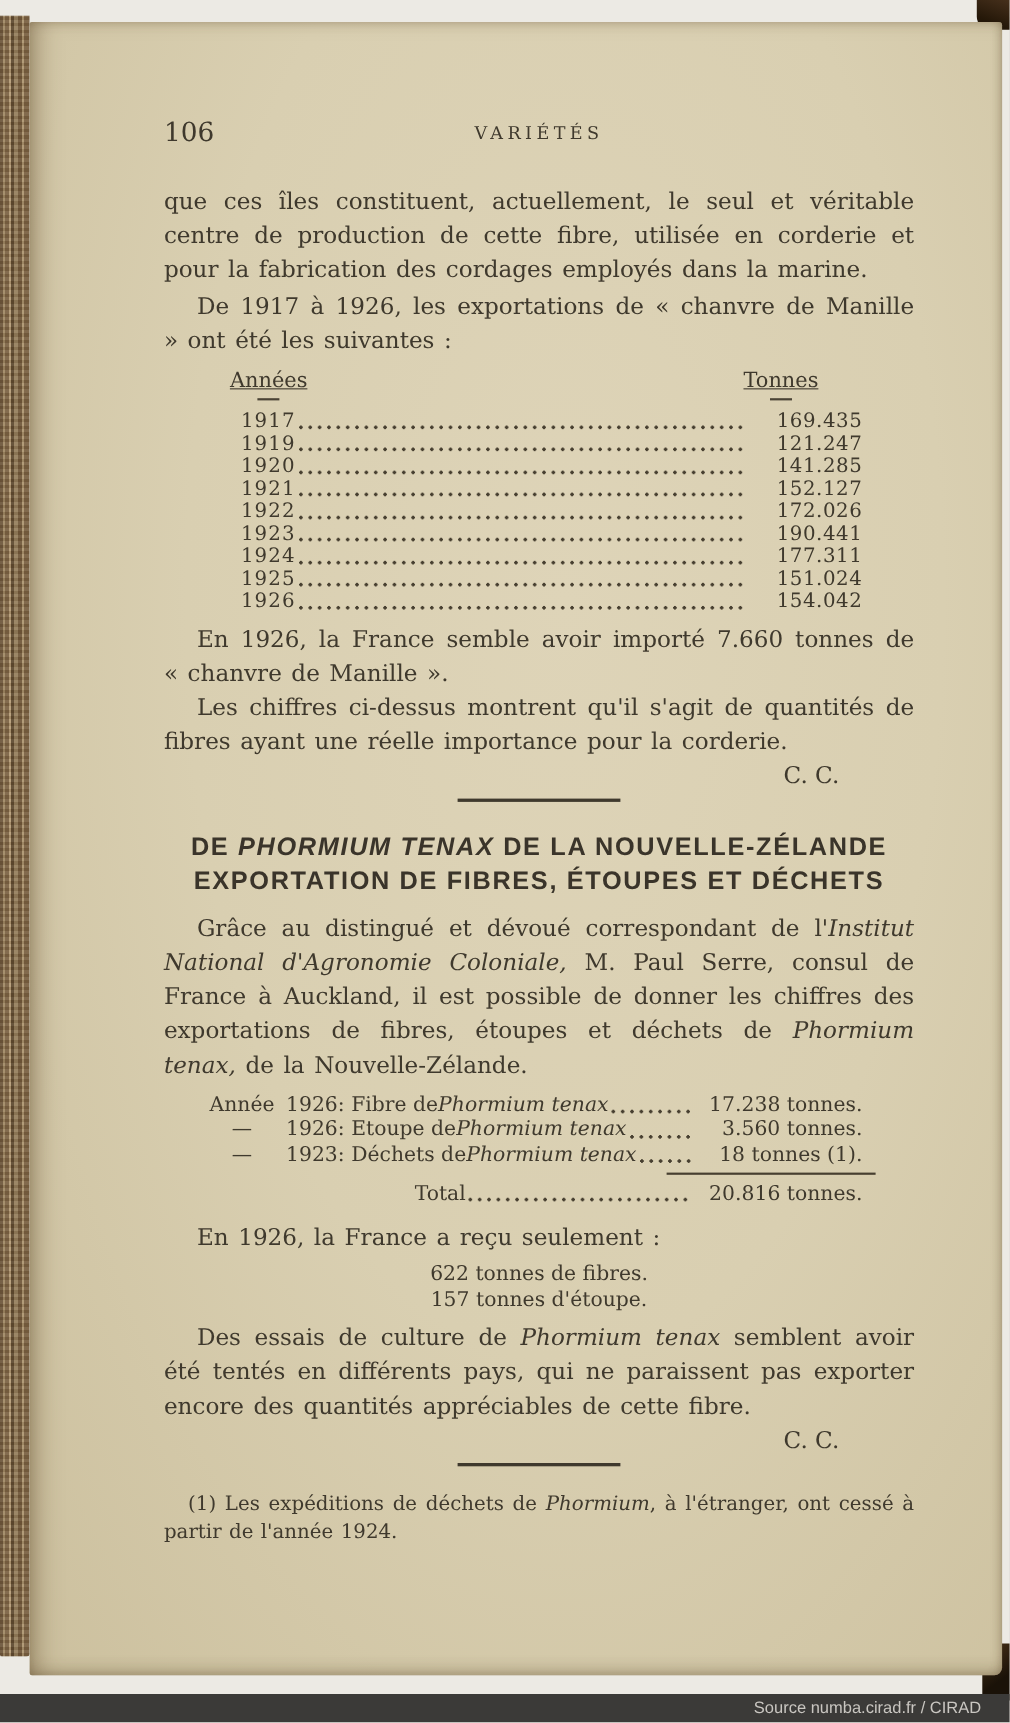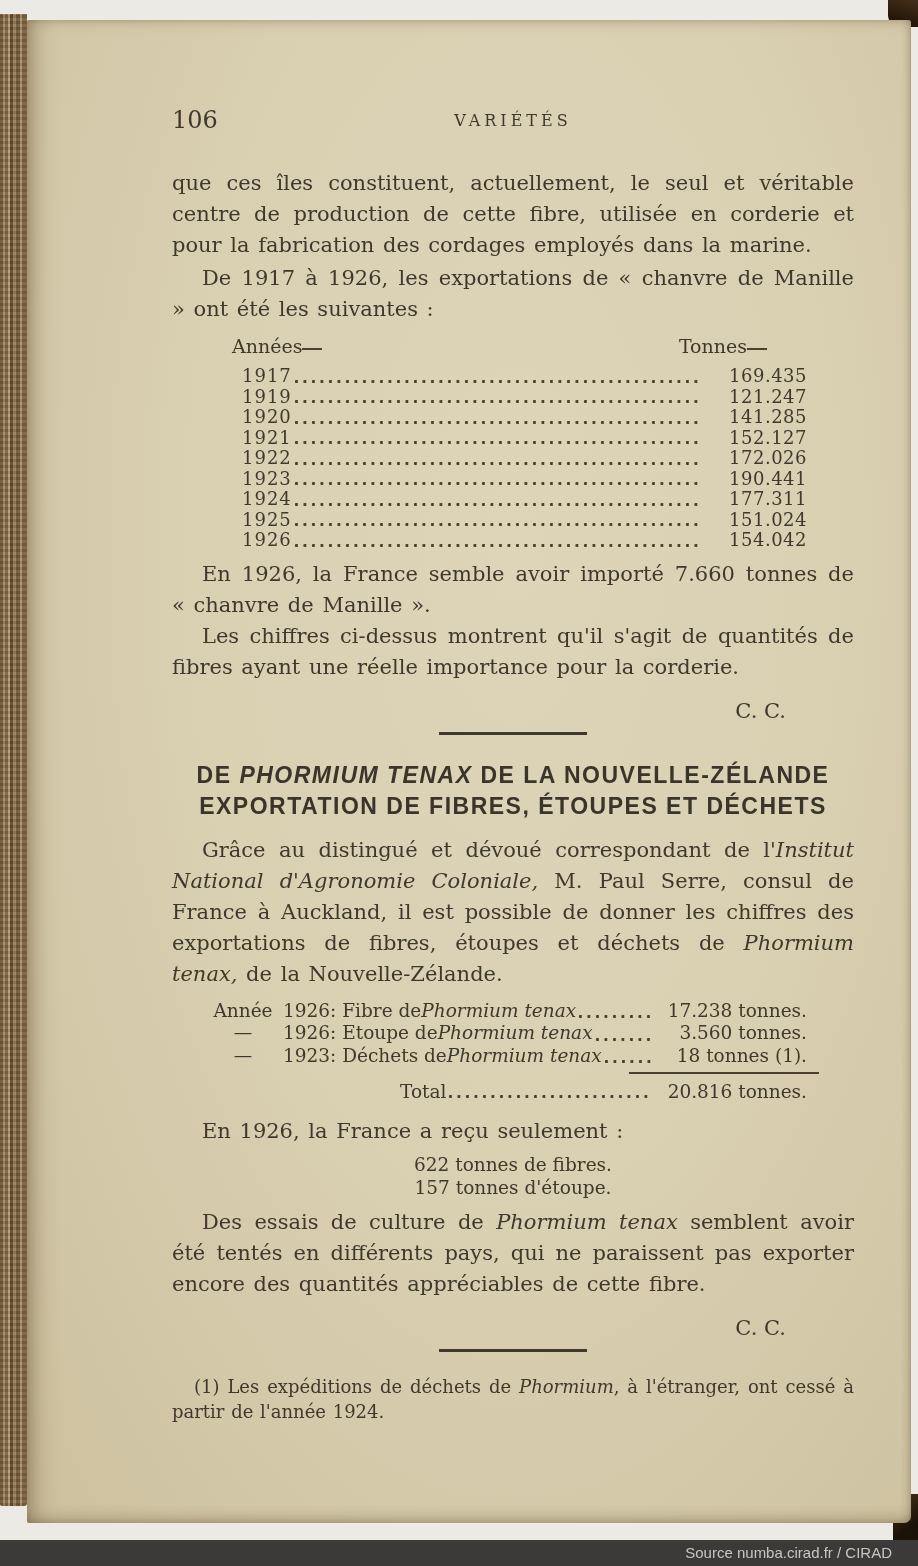--- a/index.html
+++ b/index.html
@@ -21,48 +21,48 @@
     background:linear-gradient(145deg,#4a3319,#1a1208 65%); border-radius:10px 0 0 5px; }
 
   .page { position:absolute; left:27px; top:20px; width:884px; height:1503px;
     background:radial-gradient(ellipse at 55% 35%, #ded4b8 0%, #d9cfb1 50%, #ccc09e 100%);
     box-shadow: inset 16px 0 24px -12px rgba(90,65,35,0.5),
                 inset -6px 0 10px -6px rgba(90,70,40,0.4),
                 inset 0 -9px 16px -9px rgba(90,70,40,0.45),
                 inset 0 6px 10px -6px rgba(120,100,70,0.35);
     border-radius:2px 3px 7px 2px; }
 
-  .content { position:absolute; left:145px; top:86px; width:682px; color:#3f392d; }
+  .content { position:absolute; left:122px; top:86px; width:682px; color:#3f392d; }
 
   .pagehead { position:relative; height:28px; margin-bottom:34px; }
   .pagenum  { font-size:24px; }
   .runhead  { position:absolute; left:0; right:0; top:5px; text-align:center;
               font-size:16px; letter-spacing:4px; }
 
   .body { font-size:21px; line-height:31px; text-align:justify; margin:0;
           word-spacing:2px; text-indent:30px; }
   .nofirst { text-indent:0; }
   .mt2{margin-top:2px;} .mt6{margin-top:6px;} .mt8{margin-top:8px;} .mt14{margin-top:14px;}
   .it { font-style:italic; }
 
   
   .t1 { margin:10px 0 0 70px; width:565px; }
   .t1-head { display:flex; justify-content:space-between; font-size:19px; margin-bottom:9px; }
-  .t1-col { display:inline-flex; flex-direction:row; align-items:center; }
+  .t1-col { display:inline-flex; flex-direction:column; align-items:center;text-decoration:underline; }
   .t1-col-left { margin-left:-10px; }
   .t1-col-right { margin-right:40px; }
   .dash { width:20px; height:2px; background:#4a4335; margin-top:5px; }
   .t1-row { display:flex; font-size:18px; line-height:20.5px; align-items:baseline; }
   .t1-year { width:50px; letter-spacing:1px; }
   .dots { flex:1; height:5px; align-self:flex-end; margin:0 6px 3px 2px;
     background-image:radial-gradient(circle at 2.5px 2.5px, #473f30 1.4px, rgba(0,0,0,0) 1.7px);
     background-size:8.5px 5px; background-repeat:repeat-x; }
   .t1-val { width:100px; text-align:right; letter-spacing:0.5px; }
 
-  .sig { text-align:right; padding-right:68px; font-size:21px; margin-top:16px; }
+  .sig { text-align:right; padding-right:68px; font-size:21px; margin-top:3px; }
   .rule { width:148px; height:3px; background:#3f392d; margin:9px auto 0 auto; }
 
   .title { margin-top:25px; text-align:center; font-family:"Liberation Sans", sans-serif;
            font-weight:bold; font-size:23px; line-height:31px; letter-spacing:1.5px; color:#3a342a; }
 
   
   .t2 { margin:10px 0 0 40px; width:595px; font-size:18.5px; }
   .t2-row { display:flex; line-height:22.5px; align-items:baseline; }
   .t2-prefix { width:62px; text-align:center; flex:none; }
   .t2-year { margin-left:9px; flex:none; }

